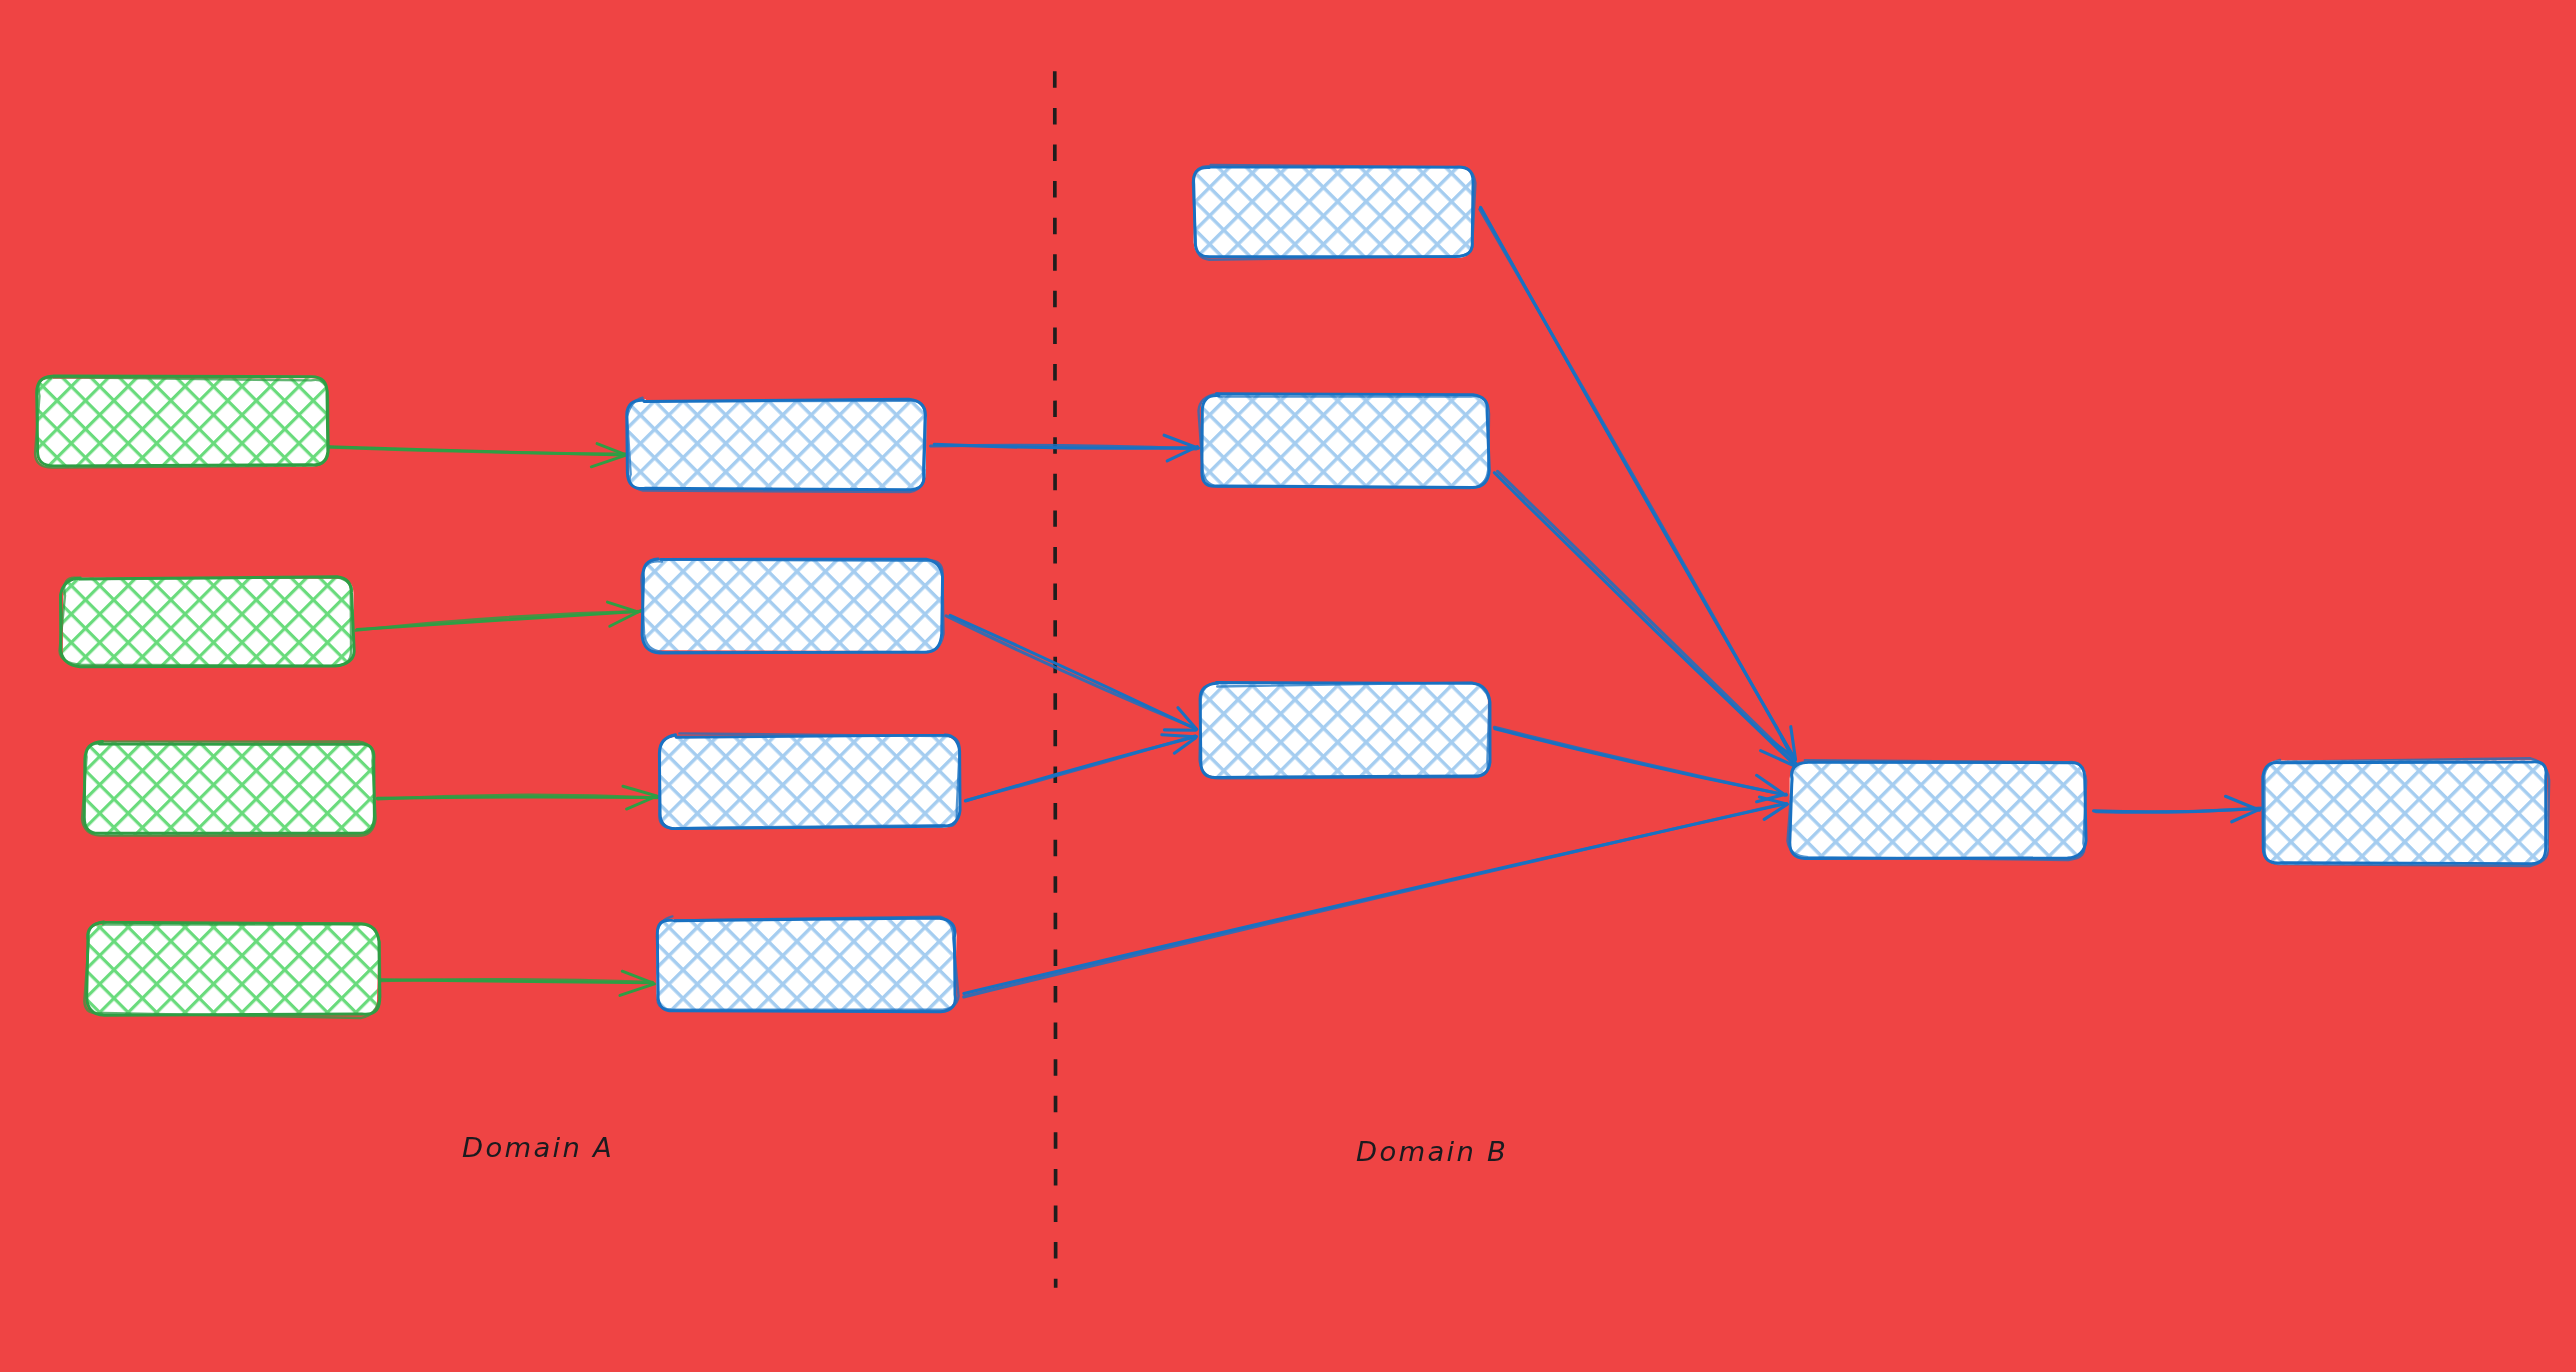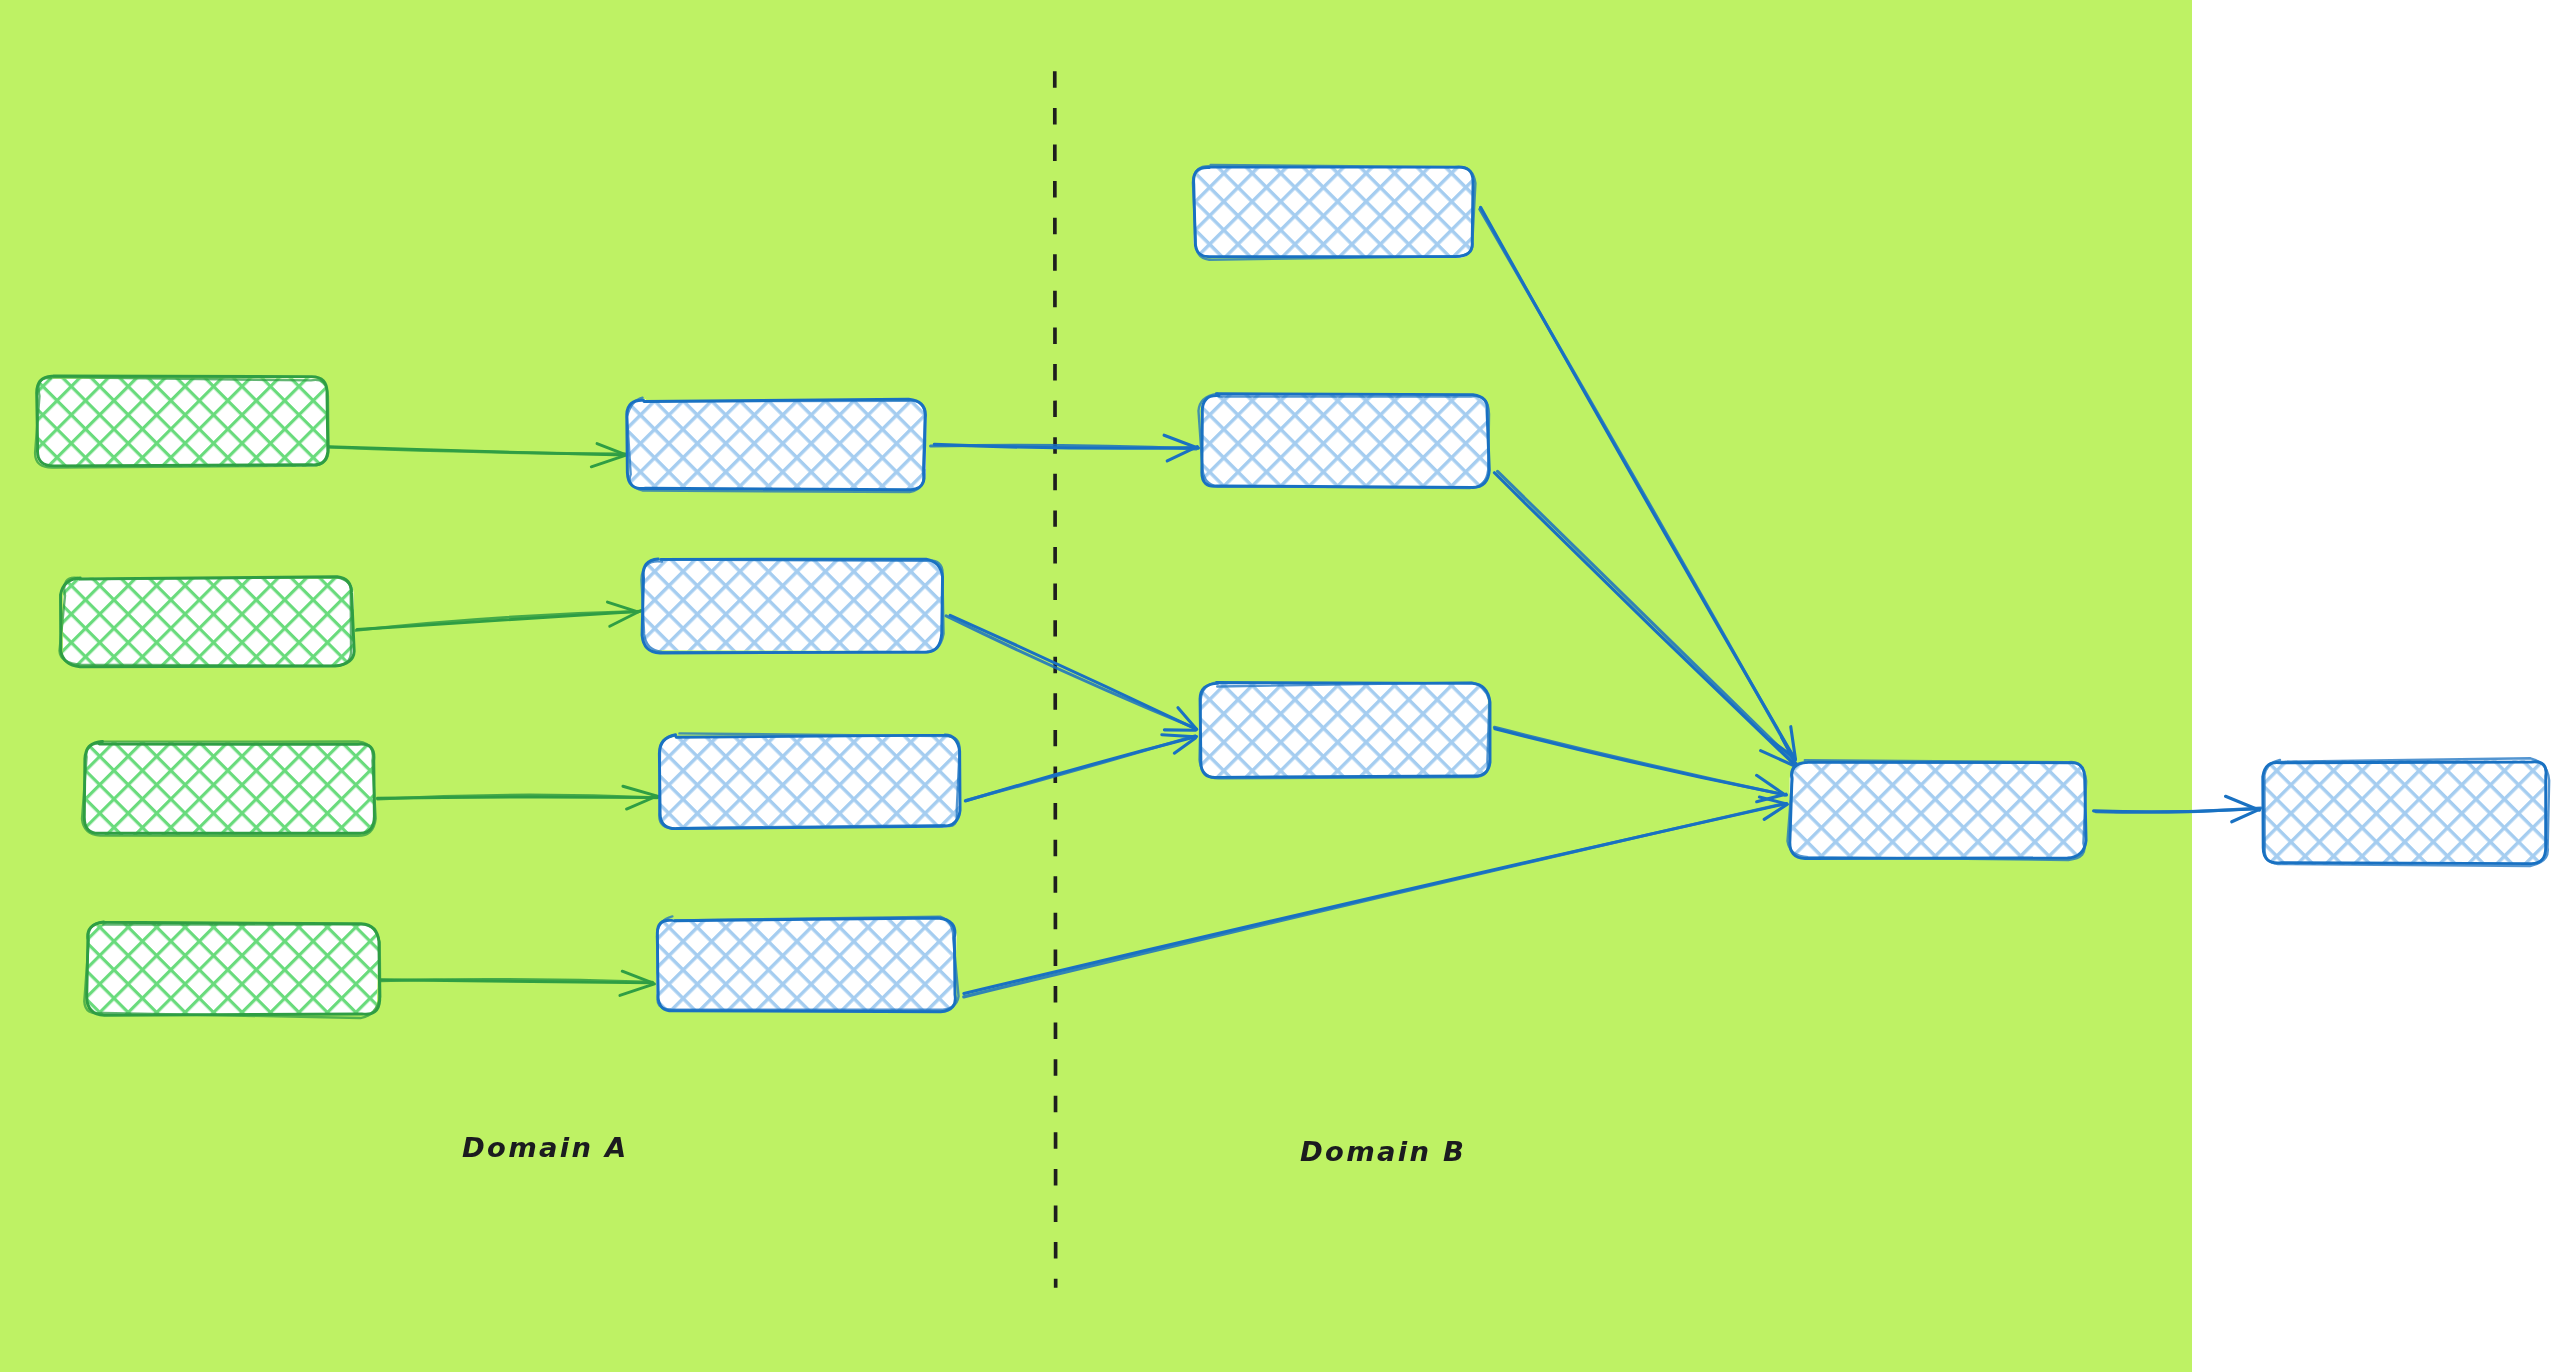--- a/index.html
+++ b/index.html
@@ -8,24 +8,23 @@
     background: #ffffff;
   }
   body {
     width: 2576px;
     height: 1372px;
     overflow: hidden;
     font-family: "DejaVu Sans", sans-serif;
   }
   #canvas-root {
     position: relative;
-    width: 2192px;
+    width: 2576px;
     height: 1372px;
-    background: #bef264;
-    font-weight: bold;
+    background: #ef4444;
   }
   #diagram-svg {
     position: absolute;
     inset: 0;
     width: 2576px;
     height: 1372px;
     display: block;
   }
   .domain-label {
     position: absolute;
@@ -199,16 +198,16 @@
         </g>
         <g>
           <path d="M 2492.129854184389 831.5028334254399 L 2767.774043474719 831.2813196590171 Q 2784.971988450736 831.4425241546705 2784.2851161096246 850.0589358640834 L 2785.7857266709207 926.0534776607528 Q 2784.269827743992 944.3921317672357 2766.896421132237 944.751699459739 L 2492.7097852427514 945.4477536438033 Q 2474.3005148202183 944.5976866448298 2474.9290484737603 926.1773493072018 L 2475.3221332155167 850.9571212457492 Q 2474.2081439796834 831.6243458433077 2491.8313948407767 831.26390733812 " fill="url(#hatch-blue)" stroke="none"></path>
           <path d="M 2491.5475789997727 833.8788684913889 L 2767.5199009291828 833.0384198380634 Q 2785.7252244036645 831.0947814928368 2783.108636021614 848.3181490590796 L 2783.006836341694 925.205930092372 Q 2783.73127739504 945.450250509195 2765.1730897482485 944.1574751557782 L 2494.277943648398 943.0956214433536 Q 2474.227270031348 945.5932012060657 2474.1817984245718 926.9669321877882 L 2473.74415002577 849.2659168140963 Q 2476.129255488515 830.9362921556458 2493.6446481961757 833.9830112392083 " fill="none" stroke="#1971c2" stroke-width="3.2" stroke-linecap="round" stroke-linejoin="round"></path>
           <path d="M 2494.163544088602 832.9349153801799 L 2766.534028944373 829.0394677117467 Q 2784.9037301898 833.2050123080611 2786.8229104667903 853.1555689826607 L 2785.171698445082 926.4651346608996 Q 2787.382268998027 942.4147756651043 2765.974792909622 946.8787239059806 L 2490.22043736279 944.6121332302689 Q 2475.37594845891 942.9194021746516 2475.8155970185994 929.3382193759084 L 2475.517518913746 847.4807378873229 Q 2477.742731180787 834.1295346513391 2492.576355165243 830.8922613784671 " fill="none" stroke="#1971c2" stroke-width="2.6" stroke-linecap="round" stroke-linejoin="round" opacity="0.75"></path>
         </g>
       </g>
   </svg>
 
   <div class="domain-label" id="label-domain-a" style="left: 462px; top: 1132px;">Domain A</div>
-  <div class="domain-label" id="label-domain-b" style="left: 1300px; top: 1136px;">Domain B</div>
+  <div class="domain-label" id="label-domain-b" style="left: 1356px; top: 1136px;">Domain B</div>
 
 </div>
 
 
 </body></html>

